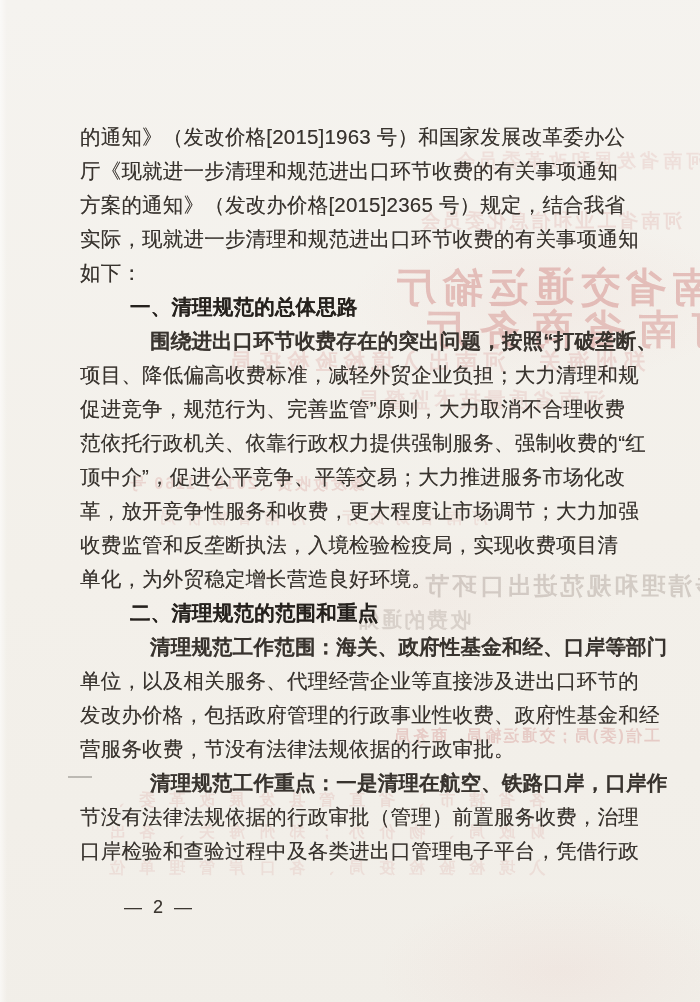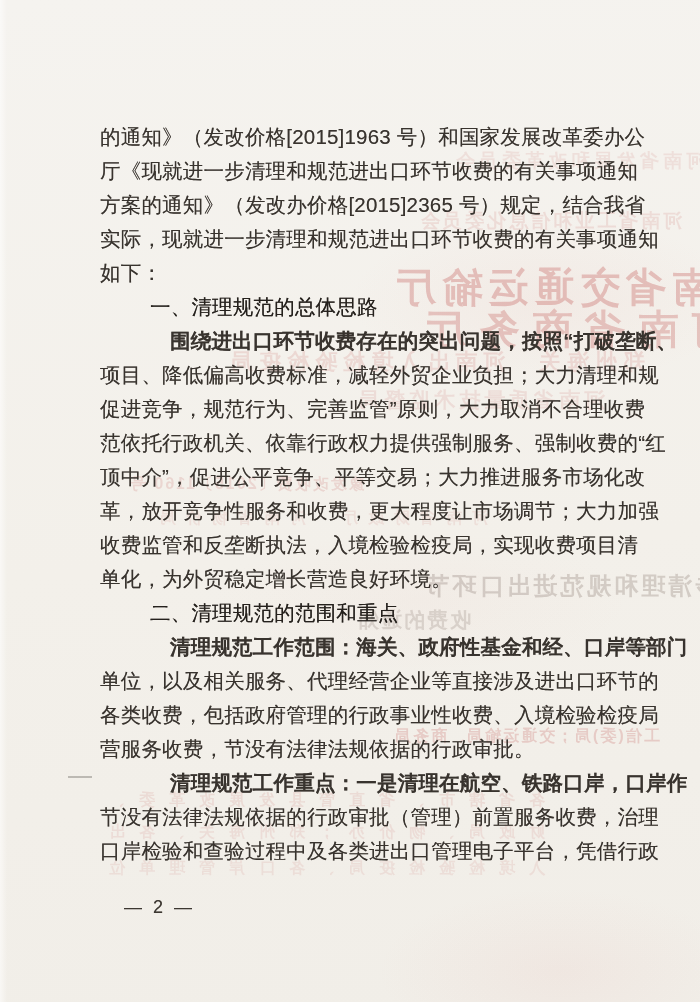--- a/index.html
+++ b/index.html
@@ -43,35 +43,35 @@
   .b10 { top: 726px; left: 393px; font-size: 16px; letter-spacing: 2px;  opacity: 0.22; }
   .b11 { top: 790px; left: 95px;  font-size: 16px; letter-spacing: 14px; opacity: 0.12; }
   .b12 { top: 822px; left: 95px;  font-size: 16px; letter-spacing: 14px; opacity: 0.11; }
   .b13 { top: 858px; left: 95px;  font-size: 16px; letter-spacing: 14px; opacity: 0.10; }
 
   
   .text-layer {
     position: absolute;
     z-index: 2;
     top: 120px;
-    left: 100px;
+    left: 80px;
     width: 548px;
     color: #38332e;
     font-size: 20.5px;
   }
   .line {
     height: 34px;
     line-height: 34px;
     white-space: nowrap;
     letter-spacing: 0.2px;
     text-shadow: 0 0 0.5px rgba(56,51,46,0.55);
   }
   .t-flush   { padding-left: 0; }
   .t-indent  { padding-left: 70px; font-weight: bold; }
-  .t-heading { padding-left: 50px; font-weight: normal; color: #25211d;
+  .t-heading { padding-left: 50px; font-weight: bold; color: #25211d;
                text-shadow: 0 0 0.6px rgba(37,33,29,0.7); }
 
   .page-number {
     position: absolute;
     z-index: 2;
     top: 897px;
     left: 124px;
     font-size: 18px;
     letter-spacing: 3px;
     color: #3c3731;
@@ -129,21 +129,21 @@
     <div class="line t-flush">项目、降低偏高收费标准，减轻外贸企业负担；大力清理和规</div>
     <div class="line t-flush">促进竞争，规范行为、完善监管”原则，大力取消不合理收费</div>
     <div class="line t-flush">范依托行政机关、依靠行政权力提供强制服务、强制收费的“红</div>
     <div class="line t-flush">顶中介”，促进公平竞争、平等交易；大力推进服务市场化改</div>
     <div class="line t-flush">革，放开竞争性服务和收费，更大程度让市场调节；大力加强</div>
     <div class="line t-flush">收费监管和反垄断执法，入境检验检疫局，实现收费项目清</div>
     <div class="line t-flush">单化，为外贸稳定增长营造良好环境。</div>
     <div class="line t-heading">二、清理规范的范围和重点</div>
     <div class="line t-indent">清理规范工作范围：海关、政府性基金和经、口岸等部门</div>
     <div class="line t-flush">单位，以及相关服务、代理经营企业等直接涉及进出口环节的</div>
-    <div class="line t-flush">各类收费，包括政府管理的行政事业性收费、入境检验检疫局</div>
+    <div class="line t-flush">发改办价格，包括政府管理的行政事业性收费、政府性基金和经</div>
     <div class="line t-flush">营服务收费，节没有法律法规依据的行政审批。</div>
     <div class="line t-indent">清理规范工作重点：一是清理在航空、铁路口岸，口岸作</div>
     <div class="line t-flush">节没有法律法规依据的行政审批（管理）前置服务收费，治理</div>
     <div class="line t-flush">口岸检验和查验过程中及各类进出口管理电子平台，凭借行政</div>
   </div>
 
   <div class="page-number">— 2 —</div>
   <div class="margin-dash"></div>
   <div class="edge-strip"></div>
 

